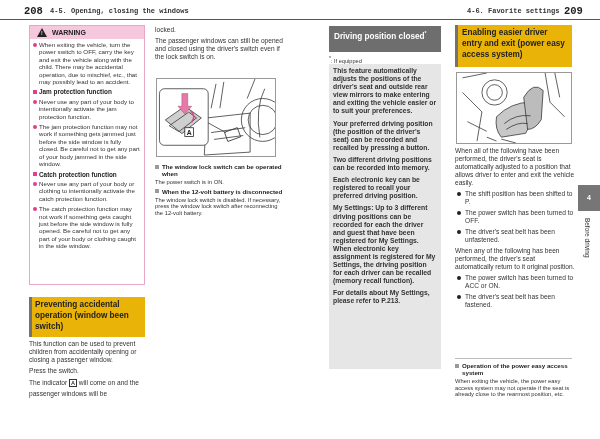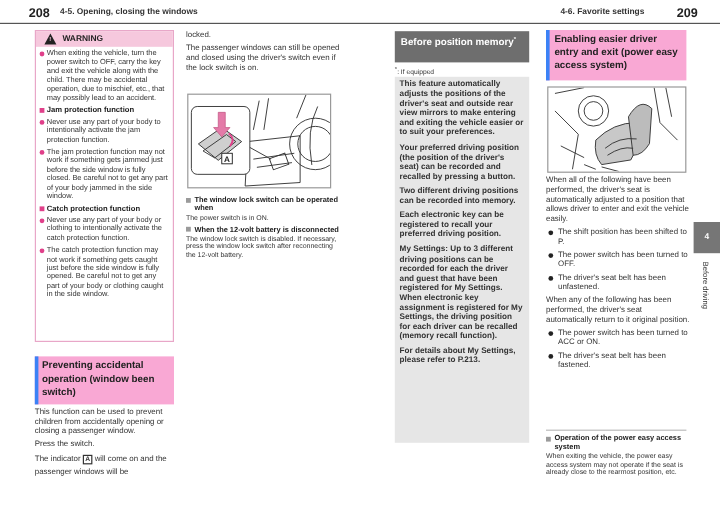--- a/index.html
+++ b/index.html
@@ -1,19 +1,19 @@
 <!DOCTYPE html>
 <html><head>
   <meta charset="utf-8">
   <style>
     * { margin: 0; padding: 0; box-sizing: border-box; }
     html, body { width: 600px; height: 439px; background: #ffffff; overflow: hidden; }
     body { font-family: "Liberation Sans", sans-serif; color: #333; position: relative; }
 
-    .page-header { position: absolute; top: 0; height: 20px; width: 300px; }
+    .page-header { position: absolute; top: 0; height: 20px; width: 300px; font-family: Liberation Mono, monospace; }
     .page-header.left { left: 0; }
     .page-header.right { left: 300px; }
     .hdr-rule { position: absolute; top: 19px; left: 0; width: 600px; height: 1px; background: #555; }
     .pnum { position: absolute; top: 5px; font-size: 10.5px; font-weight: bold; color: #222; }
     .hdr-title { position: absolute; top: 7px; font-size: 7px; color: #333; font-weight: bold; }
     .left .pnum { left: 24px; }
     .left .hdr-title { left: 50px; }
     .right .pnum { left: 264px; }
     .right .hdr-title { left: 167px; }
 
@@ -22,21 +22,21 @@
     .warning-head { background: #f6c8dd; height: 13px; position: relative; padding-left: 22px; font-size: 7px; font-weight: bold; line-height: 13px; color: #222; }
     .warn-tri { position: absolute; left: 7px; top: 2px; width: 0; height: 0; border-left: 5px solid transparent; border-right: 5px solid transparent; border-bottom: 9px solid #222; }
     .warn-tri::after { content: "!"; position: absolute; left: -1px; top: 2px; font-size: 5px; color: #f6c8dd; font-weight: bold; line-height: 6px; }
     .warning-body { padding: 2px 4px 2px 3px; font-size: 6.2px; line-height: 7.4px; color: #333; }
     .w-item { position: relative; padding-left: 6px; margin-bottom: 3px; }
     .w-item .dot { position: absolute; left: 0; top: 1.8px; width: 4px; height: 4px; border-radius: 50%; background: #e0408a; }
     .w-sub { position: relative; padding-left: 6px; font-weight: bold; font-size: 6.4px; margin: 2px 0 2px; color: #222; }
     .w-sub .sq { position: absolute; left: 0; top: 1.5px; width: 4px; height: 4px; background: #e0408a; }
 
     
-    .sec-head { position: absolute; background: #f9a8d4; border-left: 3px solid #3b82f6; font-weight: bold; color: #222; }
+    .sec-head { position: absolute; background: #eab308; border-left: 3px solid #737373; font-weight: bold; color: #222; }
     .sec-head.preventing { left: 29px; top: 297px; width: 116px; height: 40px; font-size: 8.2px; line-height: 11px; padding: 2px 3px; }
     .sec-head.enabling { left: 455px; top: 25px; width: 117px; height: 42px; font-size: 8.2px; line-height: 11px; padding: 2px 4px; }
     .sec-head.dark { left: 329px; top: 26px; width: 112px; height: 26px; background: #6e6e6e; border-left: none; color: #fff; font-size: 8.2px; line-height: 10.5px; padding: 2px 5px; }
     .sup { font-size: 5px; vertical-align: super; }
 
     .body-text { position: absolute; font-size: 6.6px; line-height: 8px; color: #333; }
     .body-text p { margin-bottom: 3px; }
     .indicator-box { display: inline-block; border: 1px solid #333; font-size: 5.6px; font-weight: bold; line-height: 6px; padding: 0 1px; }
 
     .small-text { position: absolute; font-size: 5.8px; line-height: 6.6px; color: #333; }
@@ -130,21 +130,21 @@
 </div>
 
 <div class="small-text" style="left:155px; top:163px; width:128px;">
   <div class="small-head"><span class="sq"></span><span>The window lock switch can be operated when</span></div>
   <p style="margin-top:2px;">The power switch is in ON.</p>
   <div class="small-head"><span class="sq"></span><span>When the 12-volt battery is disconnected</span></div>
   <p style="margin-top:2px;">The window lock switch is disabled. If necessary, press the window lock switch after reconnecting the 12-volt battery.</p>
 </div>
 
 <div class="sec-head dark">
-  <span>Before position memory</span><span class="sup">*</span>
+  <span>Driving position closed</span><span class="sup">*</span>
 </div>
 <div class="footnote">
   <span class="sup">*</span><span>: If equipped</span>
 </div>
 <div class="memory-box" style="height:305px;">
   <p>This feature automatically adjusts the positions of the driver's seat and outside rear view mirrors to make entering and exiting the vehicle easier or to suit your preferences.</p>
   <p>Your preferred driving position (the position of the driver's seat) can be recorded and recalled by pressing a button.</p>
   <p>Two different driving positions can be recorded into memory.</p>
   <p>Each electronic key can be registered to recall your preferred driving position.</p>
   <p>My Settings: Up to 3 different driving positions can be recorded for each the driver and guest that have been registered for My Settings. When electronic key assignment is registered for My Settings, the driving position for each driver can be recalled (memory recall function).</p>

